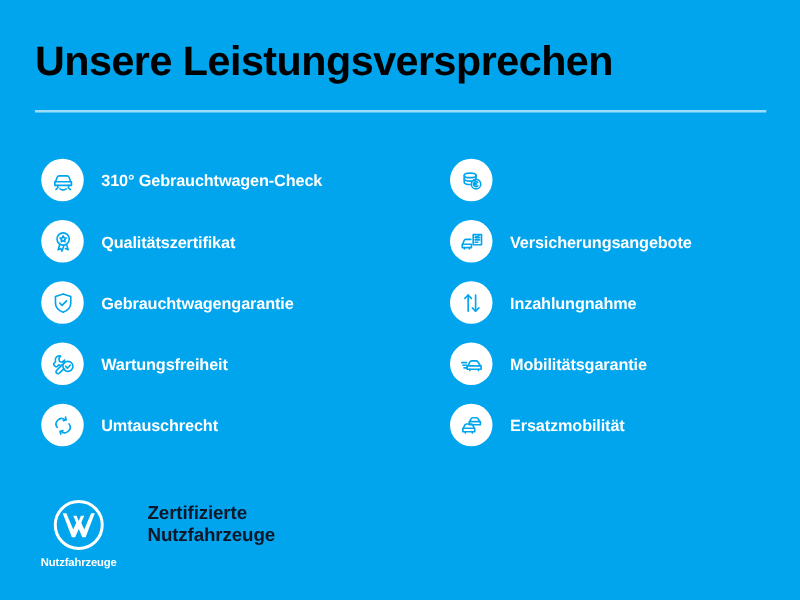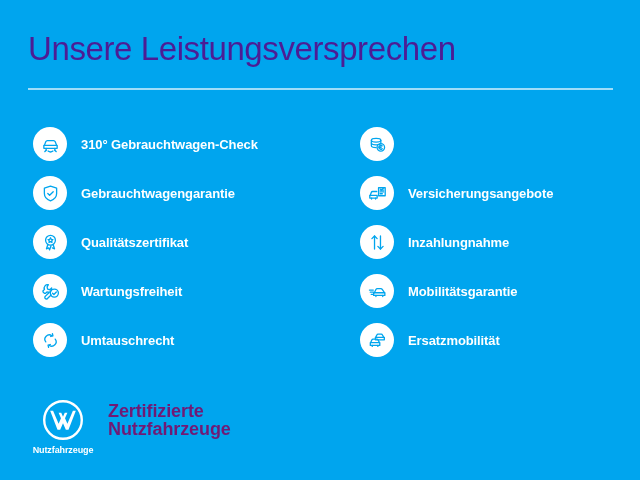--- a/index.html
+++ b/index.html
@@ -20,22 +20,22 @@
     background: #00a5ee;
     box-sizing: border-box;
   }
 
   
   #page-title {
     position: absolute;
     left: 28px;
     top: 30px;
     font-size: 33px;
-    font-weight: normal;
-    color: #4c1d95;
+    font-weight: bold;
+    color: #000000;
     letter-spacing: -0.4px;
     white-space: nowrap;
   }
   #title-divider {
     position: absolute;
     left: 28px;
     top: 88px;
     width: 585px;
     height: 2px;
     background: rgba(255, 255, 255, 0.62);
@@ -110,26 +110,26 @@
   }
   #vw-sub-label {
     margin-top: 3px;
     font-size: 9px;
     font-weight: bold;
     color: #ffffff;
     letter-spacing: -0.1px;
     white-space: nowrap;
   }
   #footer-claim {
-    margin-left: 10px;
+    margin-left: 20px;
     margin-top: 4px;
-    font-size: 18px;
+    font-size: 15px;
     font-weight: bold;
     line-height: 18px;
-    color: #701a75;
+    color: #0f172a;
     letter-spacing: -0.1px;
   }
   #footer-claim span { display: block; white-space: nowrap; }
 </style>
 </head>
 <body>
 
 <div id="slide">
 
   <div id="page-title">Unsere Leistungsversprechen</div>
@@ -146,36 +146,36 @@
           <path d="M9.2 19.5c1.9 1.4 3.7 1.4 5.6 0"></path>
           <path d="M7.3 18.4c-.7.5-1.3 1.1-1.8 1.8M16.7 18.4c.7.5 1.3 1.1 1.8 1.8"></path>
         </svg>
       </span>
       <span class="benefit-label">310° Gebrauchtwagen-Check</span>
     </div>
 
     <div class="benefit-item">
       <span class="benefit-icon">
         <svg viewBox="0 0 24 24">
-          <path d="M12 3.6l7 2.3v6c0 4-3 6.9-7 8.5-4-1.6-7-4.5-7-8.5v-6z"></path>
-          <path d="M8.9 11.9l2.1 2.1 4.1-4.1"></path>
-        </svg>
-      </span>
-      <span class="benefit-label">Gebrauchtwagengarantie</span>
-    </div>
-
-    <div class="benefit-item">
-      <span class="benefit-icon">
-        <svg viewBox="0 0 24 24">
           <circle cx="12" cy="9.4" r="5.6"></circle>
           <path d="M12 6.6l.85 1.72 1.9.28-1.37 1.34.32 1.9L12 10.94l-1.7.9.32-1.9L9.25 8.6l1.9-.28z"></path>
           <path d="M9 14.2l-1.6 5 2.5-1.1 1.1 2.3 1.6-4.6M15 14.2l1.6 5-2.5-1.1"></path>
         </svg>
       </span>
       <span class="benefit-label">Qualitätszertifikat</span>
+    </div>
+
+    <div class="benefit-item">
+      <span class="benefit-icon">
+        <svg viewBox="0 0 24 24">
+          <path d="M12 3.6l7 2.3v6c0 4-3 6.9-7 8.5-4-1.6-7-4.5-7-8.5v-6z"></path>
+          <path d="M8.9 11.9l2.1 2.1 4.1-4.1"></path>
+        </svg>
+      </span>
+      <span class="benefit-label">Gebrauchtwagengarantie</span>
     </div>
 
     <div class="benefit-item">
       <span class="benefit-icon">
         <svg viewBox="0 0 24 24">
           <path d="M9.6 4.3a3.9 3.9 0 0 0-4.5 5.3l-1.3 1.3a1.4 1.4 0 0 0 0 2l.9.9a1.4 1.4 0 0 0 2 0l1.3-1.3a3.9 3.9 0 0 0 5.3-4.5l-2 2-2.6-.6-.6-2.6z"></path>
           <path d="M10.2 13.4l-3.9 3.9a1.8 1.8 0 1 0 2.5 2.5l3.9-3.9"></path>
           <circle cx="16.4" cy="13.8" r="4.6"></circle>
           <path d="M14.3 13.9l1.6 1.6 2.8-2.9"></path>
         </svg>

